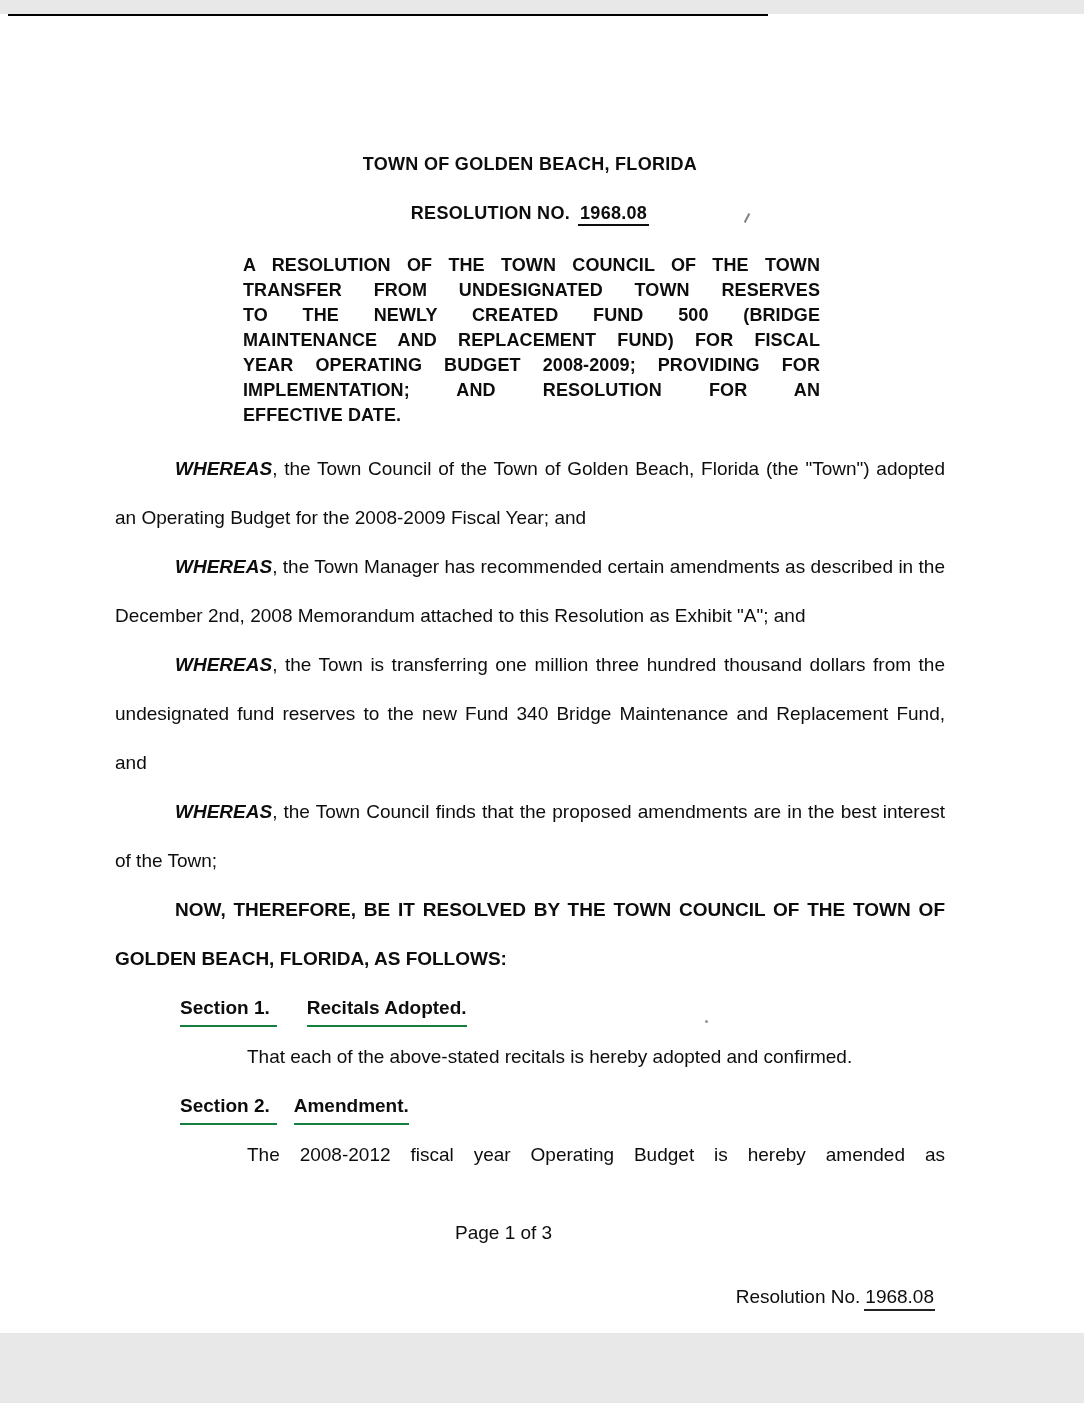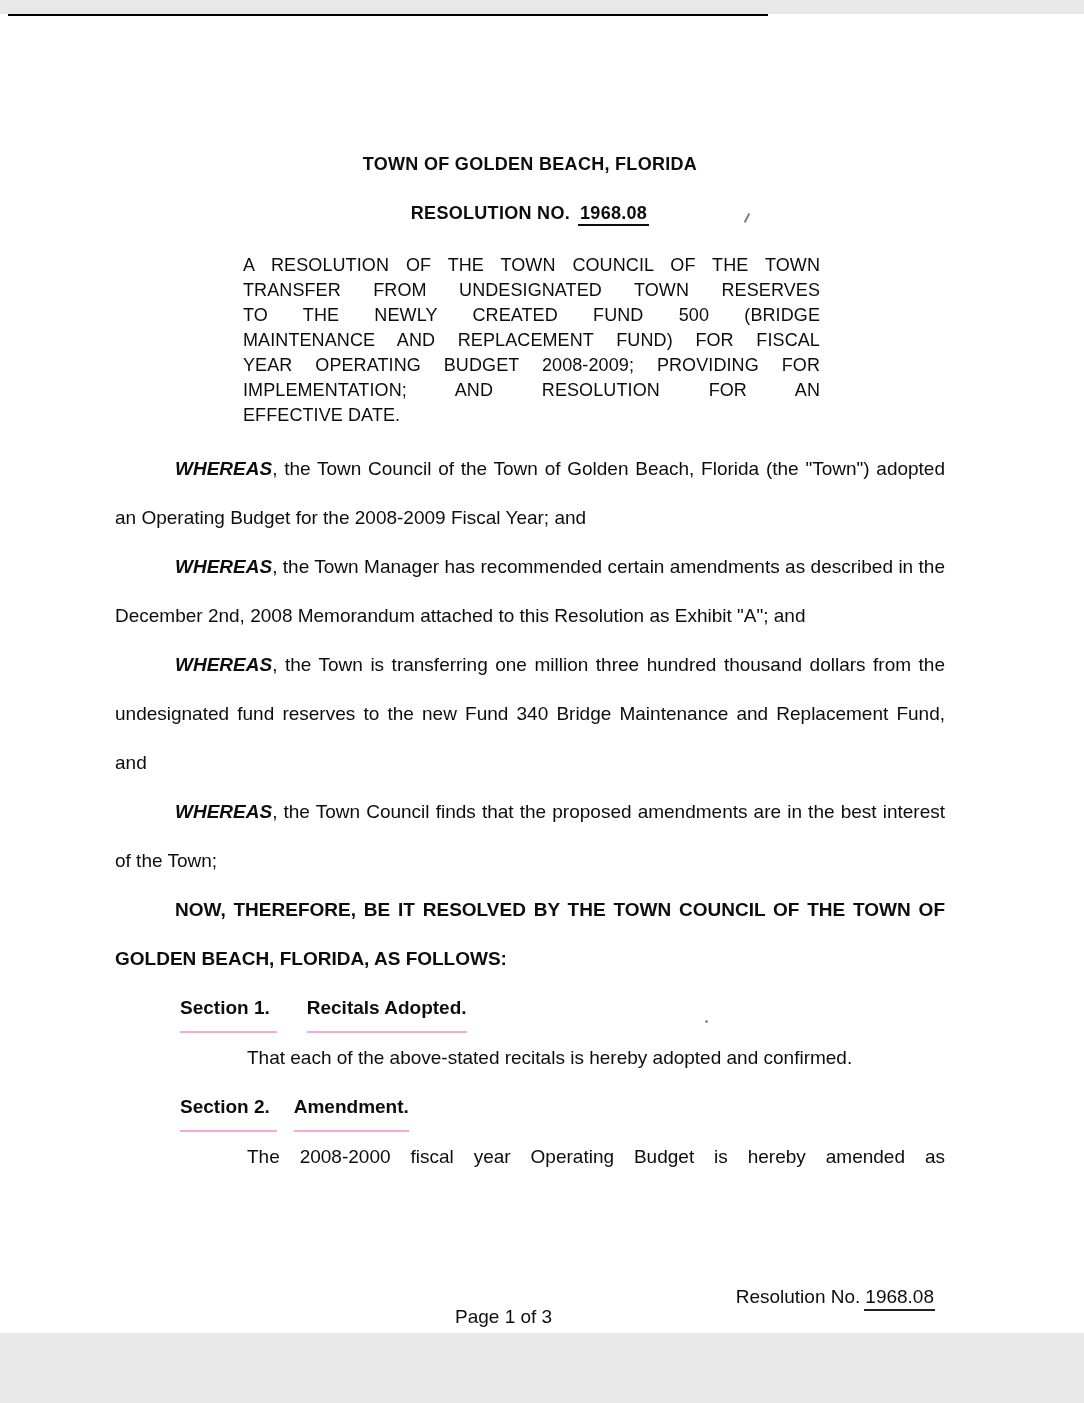--- a/index.html
+++ b/index.html
@@ -40,21 +40,21 @@
     display: inline-block;
     border-bottom: 2px solid #0d0d0d;
     padding: 0 2px 1px 2px;
     margin-left: 8px;
     line-height: 1.05;
   }
 
   .summary {
     margin: 27px 0 0 128px;
     width: 577px;
-    font-weight: normal;
+    font-weight: bold;
     font-size: 18px;
     line-height: 25px;
     letter-spacing: 0.1px;
   }
   .summary .line { text-align: justify; text-align-last: justify; }
   .summary .line.last { text-align-last: left; }
 
   .body-text {
     margin-top: 16px;
     font-size: 19px;
@@ -63,34 +63,34 @@
   }
   .body-text p { margin: 0; }
   .para { text-indent: 60px; }
   .lead { font-weight: bold; font-style: italic; }
   .resolved { text-indent: 60px; font-weight: bold; }
 
   .section-head { padding-left: 65px; text-align: left; text-indent: 0; }
   .sec-num, .sec-title {
     display: inline-block;
     font-weight: bold;
-    border-bottom: 2px solid #f9a8d4;
+    border-bottom: 2px solid #15803d;
     line-height: 1.15;
-    padding-bottom: 12px;
+    padding-bottom: 6px;
   }
   .sec-num { padding-right: 7px; }
   .gap-wide { margin-left: 30px; }
   .gap-narrow { margin-left: 17px; }
 
   .section-body { text-indent: 132px; }
   .force-justify { text-align-last: justify; }
 
   .footer-page {
     position: absolute;
-    top: 1292px; left: 455px;
+    top: 1208px; left: 455px;
     font-size: 19px;
   }
   .footer-res {
     position: absolute;
     top: 1272px; right: 149px;
     font-size: 19px;
   }
   .res-ref-num {
     display: inline-block;
     border-bottom: 2px solid #222;
@@ -153,21 +153,21 @@
       <p class="para"><span class="lead">WHEREAS</span><span>, the Town Council finds that the proposed amendments are in the best interest of the Town;</span></p>
 
       <p class="resolved">NOW, THEREFORE, BE IT RESOLVED BY THE TOWN COUNCIL OF THE TOWN OF GOLDEN BEACH, FLORIDA, AS FOLLOWS:</p>
 
       <p class="section-head"><span class="sec-num">Section 1.</span><span class="sec-title gap-wide">Recitals Adopted.</span></p>
 
       <p class="section-body">That each of the above-stated recitals is hereby adopted and confirmed.</p>
 
       <p class="section-head"><span class="sec-num">Section 2.</span><span class="sec-title gap-narrow">Amendment.</span></p>
 
-      <p class="section-body force-justify">The 2008-2000 fiscal year Operating Budget is hereby amended as</p>
+      <p class="section-body force-justify">The 2008-2012 fiscal year Operating Budget is hereby amended as</p>
 
     </div>
   </div>
 
   <div class="footer-page">Page 1 of 3</div>
 
   <div class="footer-res">
     <span>Resolution No.</span><span class="res-ref-num">1968.08</span>
   </div>
 </div>

